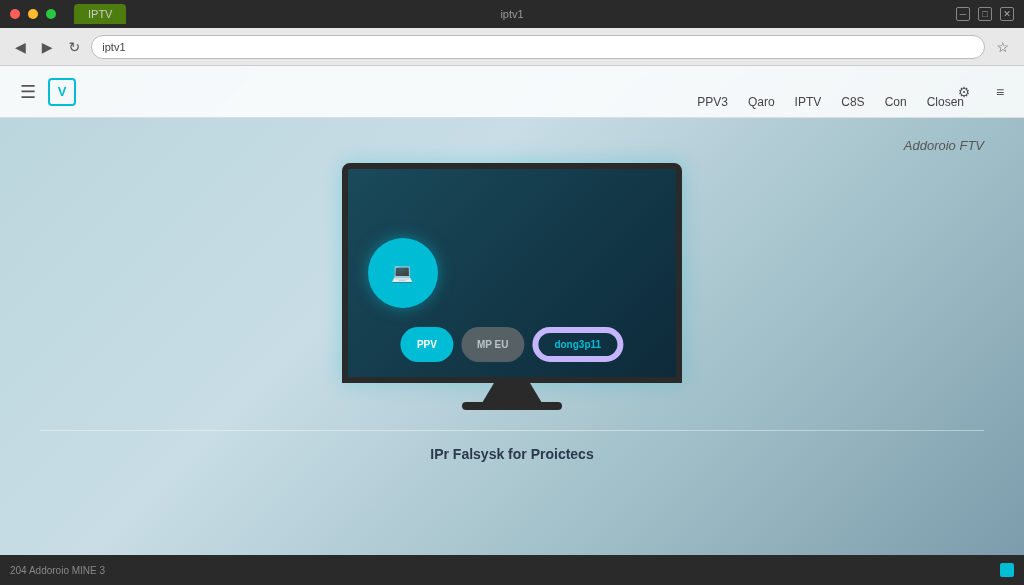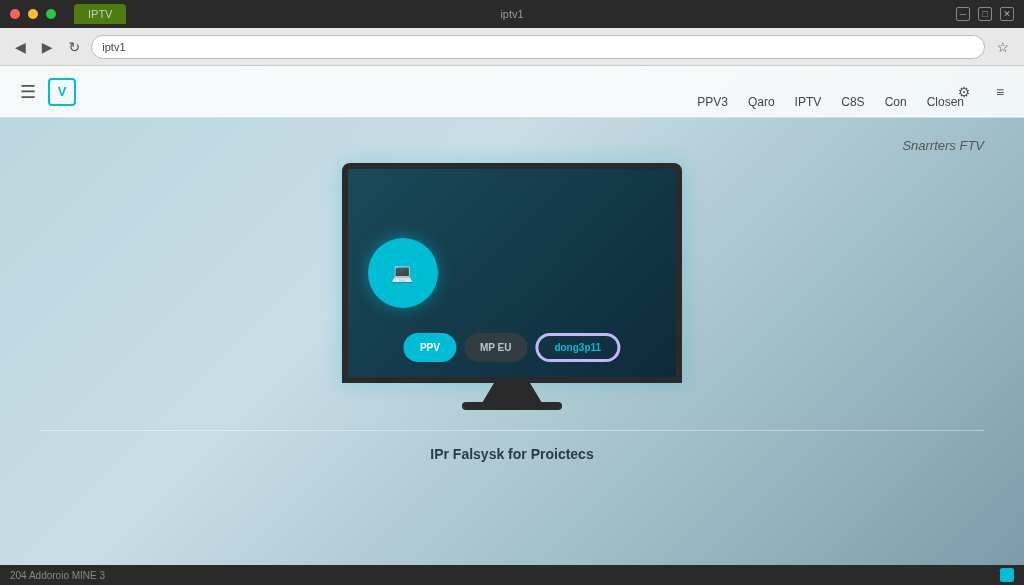--- a/index.html
+++ b/index.html
@@ -254,24 +254,24 @@
     .tv-btn {
       padding: 6px 16px;
       border-radius: 20px;
       border: none;
       cursor: pointer;
       font-size: 10px;
       font-weight: bold;
       color: #fff;
     }
     .tv-btn-primary { background: #00bcd4; }
-    .tv-btn-secondary { background: #404040; opacity: 0.7; }
+    .tv-btn-secondary { background: #737373; opacity: 0.7; }
     .tv-btn-ghost {
       background: transparent;
-      border: 3px solid #c4b5fd;
+      border: 6px solid #c4b5fd;
       color: #00bcd4;
     }
     .tv-stand {
       width: 60px;
       height: 20px;
       background: #2a2a2a;
       clip-path: polygon(20% 0%, 80% 0%, 100% 100%, 0% 100%);
     }
     .tv-base {
       width: 100px;
@@ -309,21 +309,21 @@
       padding-top: 15px;
       margin-top: 20px;
     }
 
     
     .status-bar {
       position: absolute;
       bottom: 0;
       left: 0;
       right: 0;
-      height: 20px;
+      height: 30px;
       background: #2a2a2a;
       display: flex;
       align-items: center;
       padding: 0 10px;
       gap: 10px;
     }
     .status-text {
       font-size: 10px;
       color: #888;
     }
@@ -381,21 +381,21 @@
     <a class="nav-link">Con</a>
     <a class="nav-link">Closen</a>
   </div>
   <div class="nav-icons">
     <button class="nav-icon-btn">⚙</button>
     <button class="nav-icon-btn">≡</button>
   </div>
 </div>
 
 <div class="main-content">
-  <div class="subtitle-top">Snarrters FTV</div>
+  <div class="subtitle-top">Addoroio FTV</div>
 
   <div class="tv-container">
     <div class="tv-wrapper">
       <div class="tv-screen">
         <div class="tv-app-icon">
           <span class="tv-app-icon-inner laptop-icon">💻</span>
         </div>
         <div class="tv-buttons">
           <button class="tv-btn tv-btn-primary">PPV</button>
           <button class="tv-btn tv-btn-secondary">MP EU</button>

